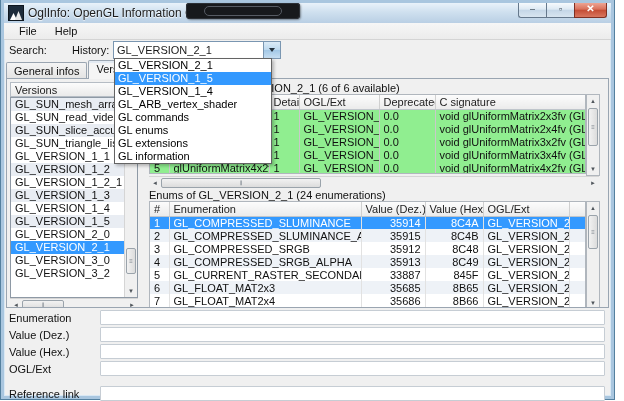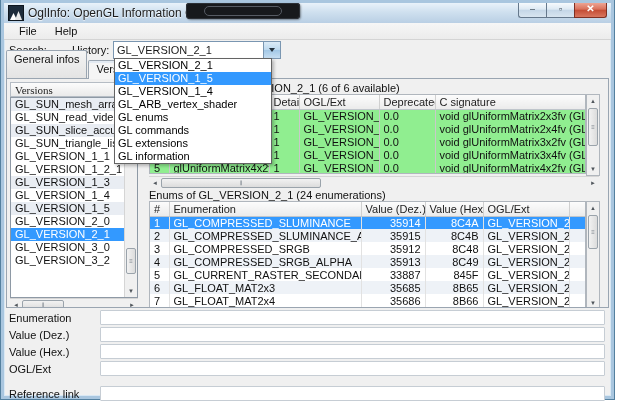--- a/index.html
+++ b/index.html
@@ -77,40 +77,40 @@
   .combo-text{flex:1;padding-left:3px;white-space:nowrap;overflow:hidden;}
   .combo-btn{
     width:17px;height:100%;box-sizing:border-box;border-left:1px solid #7a96b1;
     background:linear-gradient(180deg,#dcebf7 0%,#bcd8ee 50%,#a3c8e6 52%,#c6def2 100%);
     display:flex;align-items:center;justify-content:center;
   }
   .arrow-down-sm{width:0;height:0;border-left:3px solid transparent;border-right:3px solid transparent;border-top:4px solid #24303c;}
   
   .tabs{position:absolute;left:2px;top:57px;height:19px;display:flex;align-items:flex-end;}
   .tab{
-    box-sizing:border-box;height:29px;padding:2px 7px 0 7px;
+    box-sizing:border-box;height:17px;padding:2px 7px 0 7px;
     border:1px solid #9aa5b1;border-bottom:none;border-radius:2px 2px 0 0;
     background:linear-gradient(180deg,#f4f4f4,#e3e3e3);
     margin-right:1px;white-space:nowrap;overflow:hidden;color:#111;
   }
   .tab.active{
     height:19px;background:#f5f5f5;position:relative;z-index:2;
     box-shadow:inset 0 2px 0 #e3eaf2;
   }
   .tab-label::first-letter{text-decoration:underline;}
   
   .panel{
     position:absolute;left:2px;top:75px;width:603px;height:230px;box-sizing:border-box;
     border:1px solid #9aa5b1;background:#f0f0f0;overflow:hidden;
   }
   
   .versions-header{
     position:absolute;left:3px;top:3px;width:128px;height:15px;box-sizing:border-box;
     border:1px solid #b5bcc4;background:linear-gradient(180deg,#fcfcfc,#eaeaea);
-    padding:1px 4px;color:#222;font-family:Liberation Serif, serif;
+    padding:1px 4px;color:#222;
   }
   .versions-list{
     position:absolute;left:3px;top:18px;width:128px;height:201px;box-sizing:border-box;
     border:1px solid #8e99a5;background:#ffffff;overflow:hidden;
   }
   .vlist-inner{position:absolute;left:0;top:0;width:114px;}
   .vitem{height:13px;line-height:13px;padding-left:4px;white-space:nowrap;overflow:hidden;color:#111;}
   .vitem.alt{background:#e9edf3;}
   .vitem.sel{background:#3399ff;color:#ffffff;}
   
@@ -227,20 +227,21 @@
   <div class="panel">
 
     <div class="versions-header">Versions</div>
     <div class="versions-list">
       <div class="vlist-inner">
           <div class="vitem alt">GL_SUN_mesh_array</div>
           <div class="vitem">GL_SUN_read_video_pixels</div>
           <div class="vitem alt">GL_SUN_slice_accum</div>
           <div class="vitem">GL_SUN_triangle_list</div>
           <div class="vitem">GL_VERSION_1_1</div>
+          <div class="vitem alt">GL_VERSION_1_2</div>
           <div class="vitem">GL_VERSION_1_2_1</div>
           <div class="vitem alt">GL_VERSION_1_3</div>
           <div class="vitem">GL_VERSION_1_4</div>
           <div class="vitem alt">GL_VERSION_1_5</div>
           <div class="vitem">GL_VERSION_2_0</div>
           <div class="vitem sel">GL_VERSION_2_1</div>
           <div class="vitem">GL_VERSION_3_0</div>
           <div class="vitem">GL_VERSION_3_2</div>
         </div>
       <div class="vscroll" style="right:0;top:0;bottom:0;">
@@ -440,19 +441,19 @@
         <span class="form-label">Reference link</span>
         <input class="form-input" style="">
       </div>
     </div>
 
   <div class="dropdown">
       <div class="dd-item">GL_VERSION_2_1</div>
       <div class="dd-item hl">GL_VERSION_1_5</div>
       <div class="dd-item">GL_VERSION_1_4</div>
       <div class="dd-item">GL_ARB_vertex_shader</div>
+      <div class="dd-item">GL commands</div>
       <div class="dd-item">GL enums</div>
-      <div class="dd-item">GL commands</div>
       <div class="dd-item">GL extensions</div>
       <div class="dd-item">GL information</div>
     </div>
 
 </div>
 
 </body></html>

